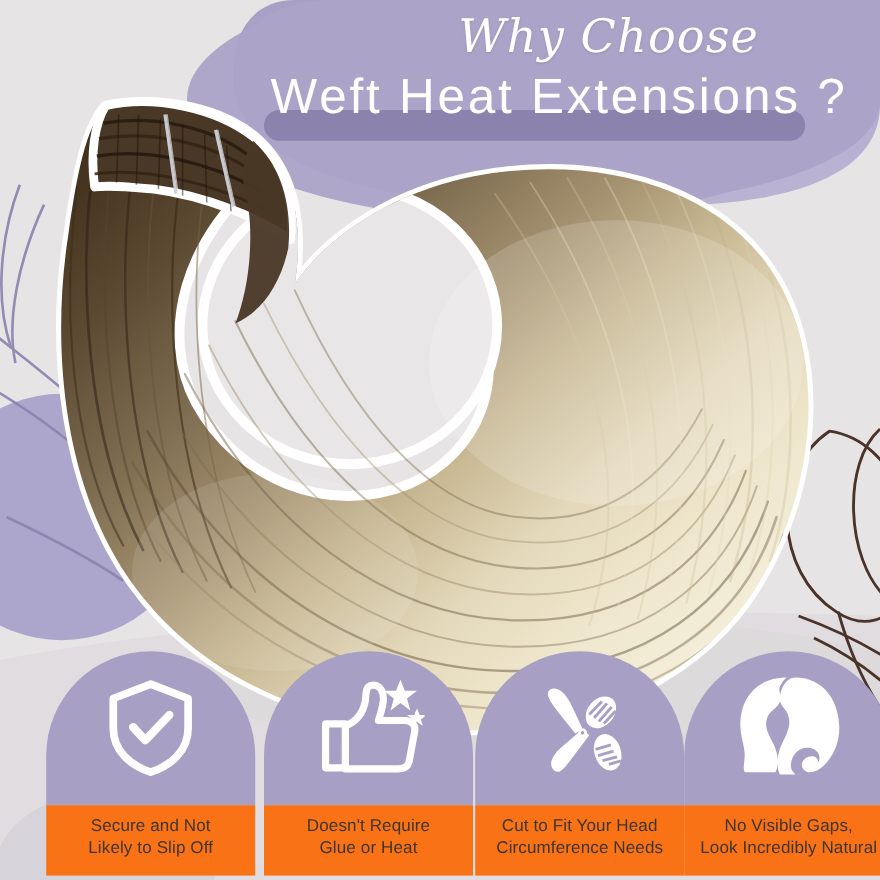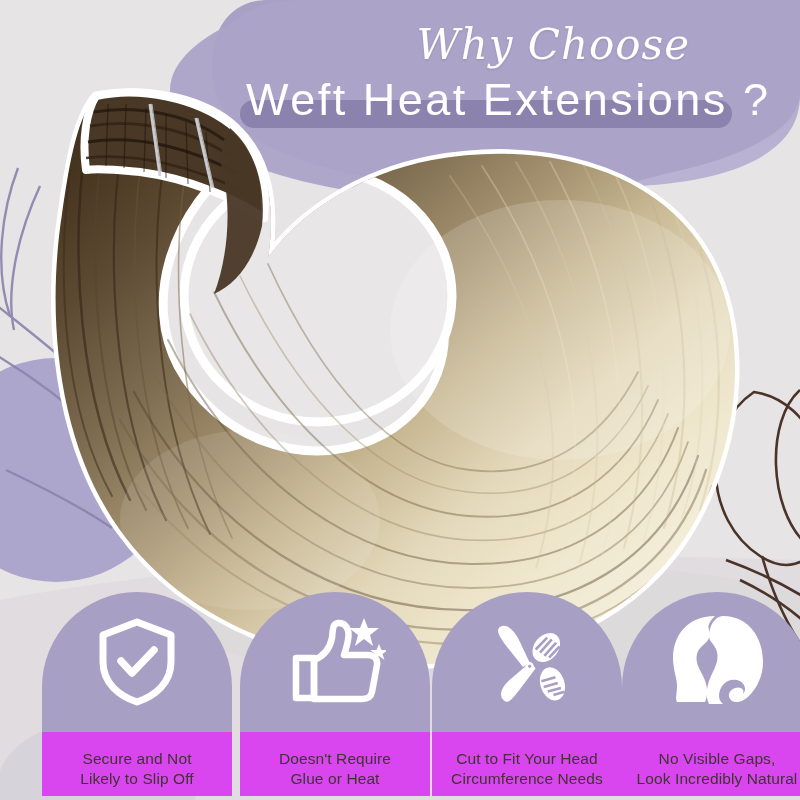--- a/index.html
+++ b/index.html
@@ -7,21 +7,21 @@
     width:800px;height:800px;overflow:hidden;
     background:#e7e4e6;
     font-family:"Liberation Sans",sans-serif;
     position:relative;
   }
   #stage{position:absolute;inset:0;width:800px;height:800px;overflow:hidden;}
 
   .layer{position:absolute;inset:0;width:800px;height:800px;}
 
   
-  .headline-wrap{position:absolute;left:0;top:14px;width:712px;height:140px;z-index:6;}
+  .headline-wrap{position:absolute;left:0;top:2px;width:712px;height:140px;z-index:6;}
   .why-choose{
     position:absolute;right:22px;top:6px;
     font-family:"DejaVu Serif",serif;
     font-style:italic;
     font-size:42px;
     color:#ffffff;
     letter-spacing:1px;
     white-space:nowrap;
     text-shadow:0 1px 2px rgba(90,80,120,.25);
   }
@@ -41,22 +41,22 @@
     position:absolute;bottom:0;width:190px;height:208px;
   }
   .card-icon{
     position:absolute;left:0;top:0;width:190px;height:140px;
     background:#a79fc4;
     border-radius:95px 95px 0 0;
     display:flex;align-items:center;justify-content:center;
   }
   .card-text{
     position:absolute;left:0;top:140px;width:190px;height:64px;
-    background:#d946ef;
-    display:flex;align-items:center;justify-content:center;
+    background:#f97316;
+    display:flex;align-items:flex-start;justify-content:center;
     padding-top:9px;box-sizing:border-box;
   }
   .card-text span{
     display:block;text-align:center;
     font-size:15.5px;line-height:20px;
     color:#3e352f;
     font-family:"Liberation Sans",sans-serif;
     letter-spacing:.1px;
     white-space:pre-line;
   }

